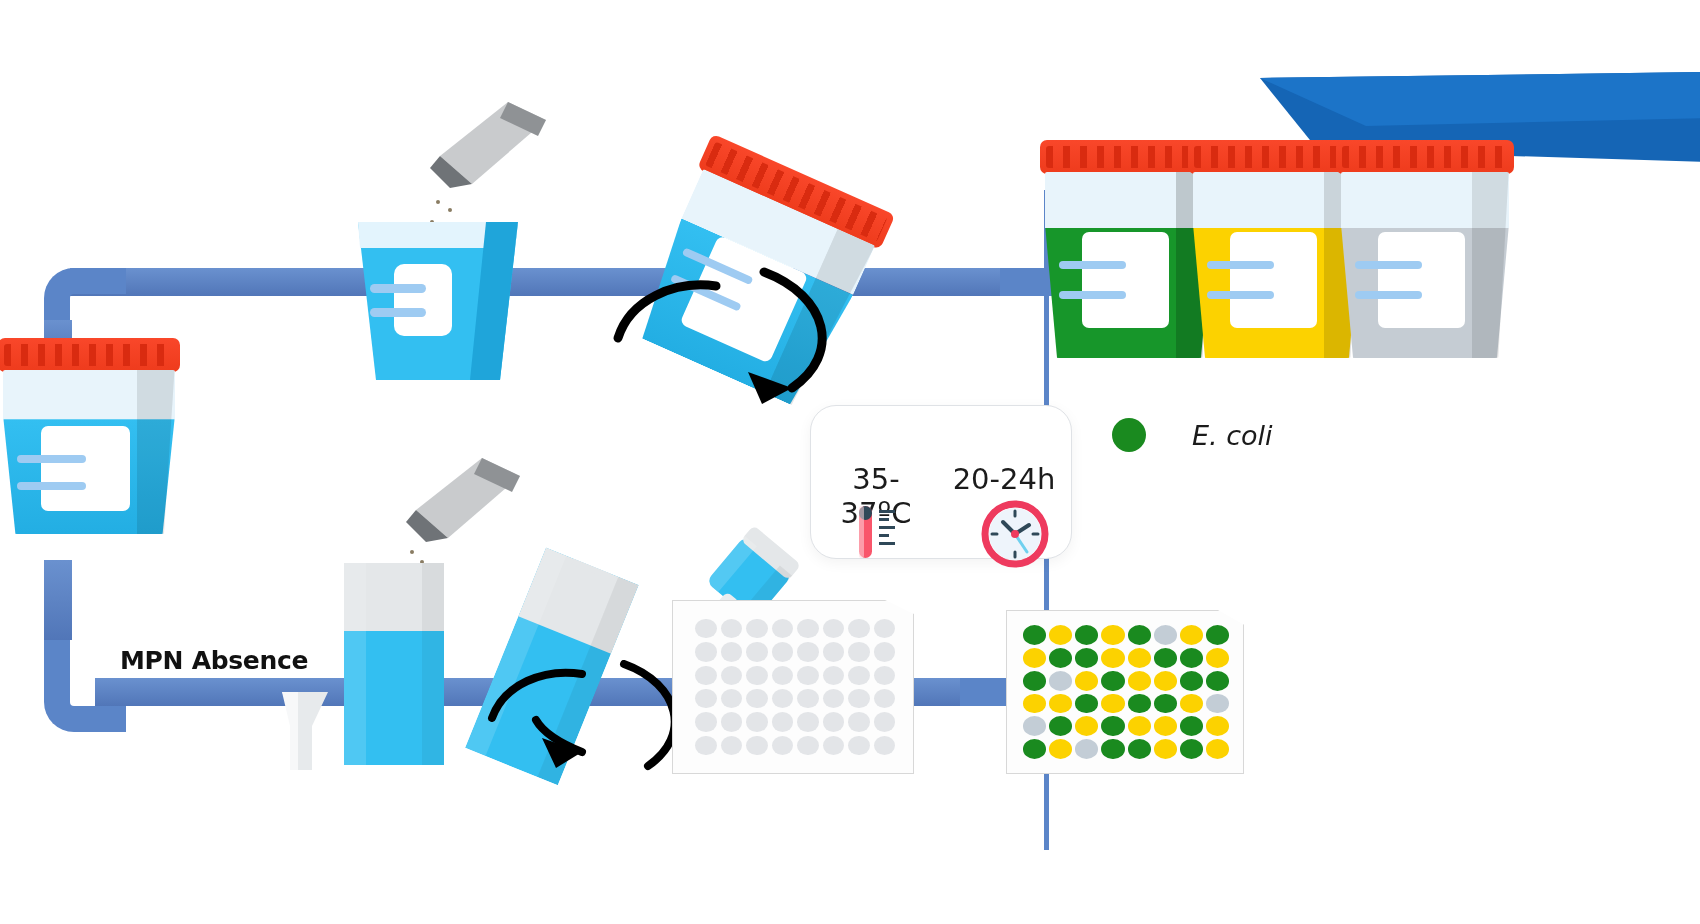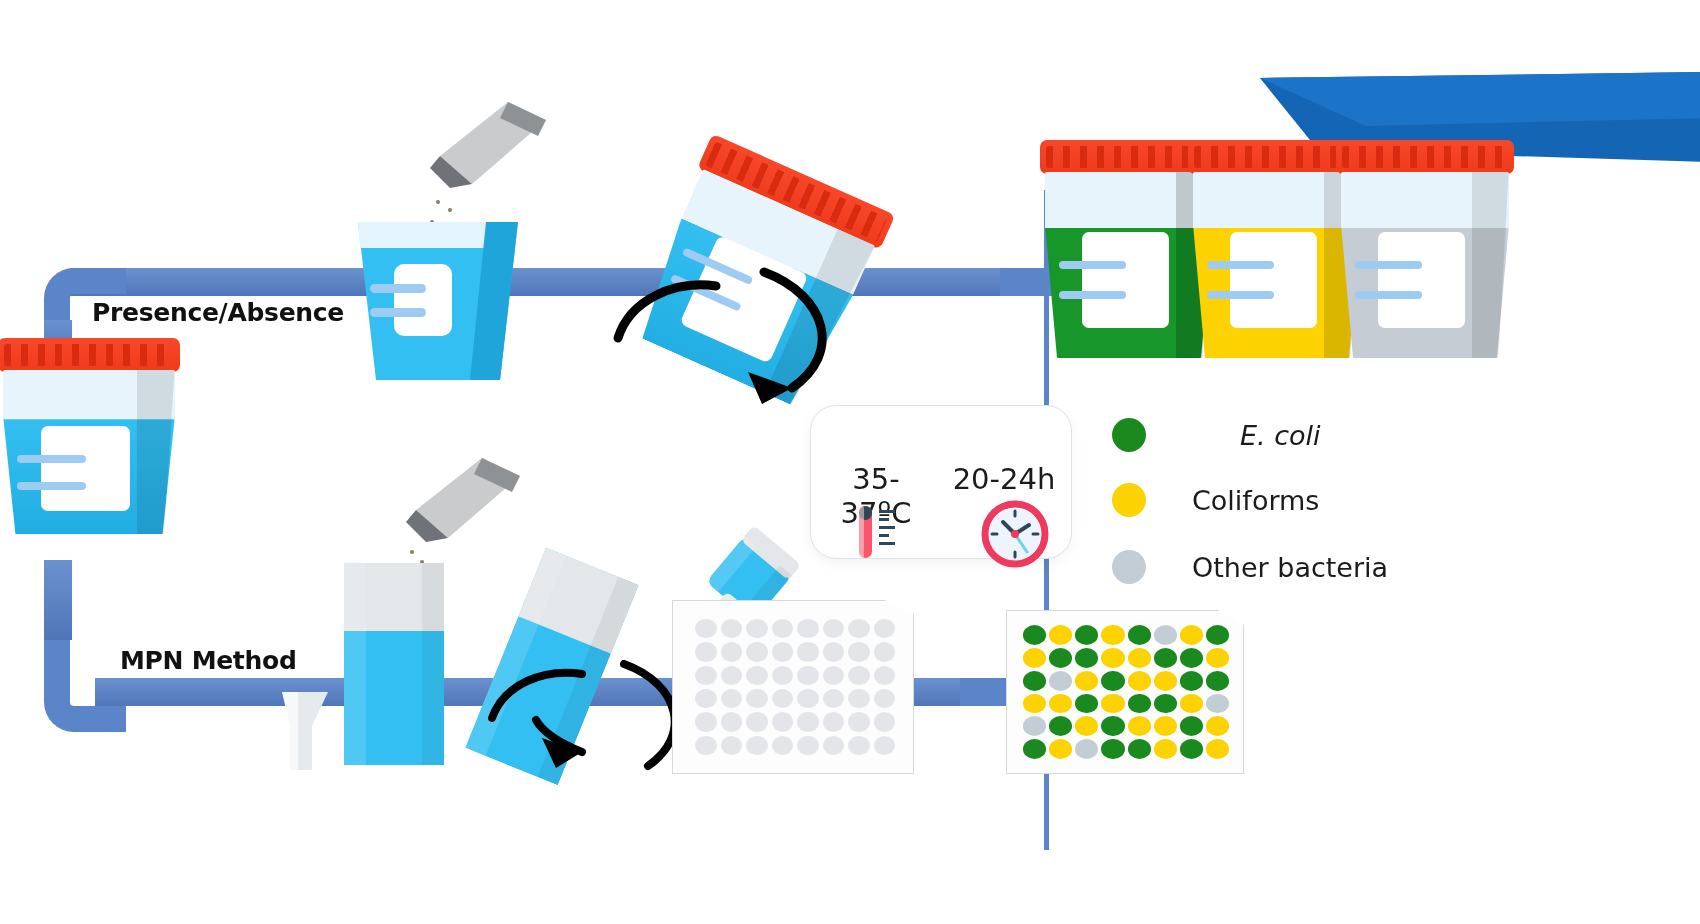--- a/index.html
+++ b/index.html
@@ -32,21 +32,21 @@
              clip-path:polygon(0 0,100% 0,93% 100%,7% 100%);}
   .jar .shadeR{position:absolute;right:0;top:0;bottom:0;width:22%;background:rgba(0,0,0,.10);
                clip-path:polygon(0 0,100% 0,72% 100%,0 100%);}
   .jar .lbl{position:absolute;background:#fff;border-radius:7px;}
   .jar .ln{position:absolute;height:8px;border-radius:4px;background:#9ecbf2;}
 
   
   .lg-row{position:absolute;display:flex;align-items:center;gap:46px;}
   .lg-dot{width:34px;height:34px;border-radius:50%;flex:none;}
   .lg-txt{font-family:"DejaVu Sans",sans-serif;font-size:27px;color:#1b1b1b;white-space:nowrap;}
-  .lg-txt.ital{font-style:italic;margin-left:48px;}
+  .lg-txt.ital{font-style:italic;}
 
   
   #incub{position:absolute;background:#fff;border:1.6px solid #dfe2e6;border-radius:26px;
          box-shadow:0 4px 14px rgba(0,0,0,.05);}
   #incub .ttl{position:absolute;left:0;right:0;top:18px;text-align:center;
               font-family:"DejaVu Sans",sans-serif;font-weight:800;font-size:24px;color:#111;}
   #incub .val{position:absolute;top:56px;font-family:"DejaVu Sans",sans-serif;
               font-size:29px;color:#1b1b1b;text-align:center;}
 
   
@@ -75,22 +75,21 @@
   <div class="pipe pipe-grad abs" style="left:95px;top:678px;width:930px;height:28px;"></div>
   <div class="elbow" style="left:44px;top:626px;width:56px;height:80px;border-radius:0 0 0 30px;
               border:26px solid #5b85c8;border-right:none;border-top:none;"></div>
   <div class="pipe pipe-grad abs" style="left:44px;top:560px;width:28px;height:80px;"></div>
 
   <div class="abs" style="left:1044px;top:190px;width:5px;height:660px;background:#5b85c8;"></div>
 
   <div class="pipe abs" style="left:1000px;top:268px;width:168px;height:28px;"></div>
   <div class="pipe abs" style="left:960px;top:678px;width:140px;height:28px;"></div>
 
-  <div class="flow-label" style="left:92px;top:298px;font-size:25px;">Presence/Absence</div>
-  <div class="flow-label" style="left:120px;top:646px;font-size:25px;">MPN Method</div>
+  <div class="flow-label" style="left:120px;top:646px;font-size:25px;">MPN Absence</div>
 
   <div class="jar" style="left:-2px;top:338px;width:182px;height:196px;">
     <div class="cap">
         <div class="ribs"></div>
       </div>
     <div class="body">
       <div class="neck"></div>
       <div class="fill" style="background:linear-gradient(180deg,#33bff1 0%,#23aee3 100%);"></div>
       <div class="shadeR"></div>
       <div class="lbl" style="left:22%;top:34%;width:52%;height:52%;"></div>
@@ -214,28 +213,20 @@
       <line x1="36" y1="36" x2="50" y2="27" stroke="#2f4858" stroke-width="4" stroke-linecap="round"></line>
       <line x1="36" y1="36" x2="48" y2="54" stroke="#6fd0ef" stroke-width="3" stroke-linecap="round"></line>
       <circle cx="36" cy="36" r="4" fill="#ee3a5e"></circle>
     </svg>
   </div>
 
   <div class="lg-row" style="left:1112px;top:418px;">
     <span class="lg-dot" style="background:#1a8a1f;"></span>
     <span class="lg-txt ital">E. coli</span>
   </div>
-  <div class="lg-row" style="left:1112px;top:483px;">
-    <span class="lg-dot" style="background:#fcd200;"></span>
-    <span class="lg-txt">Coliforms</span>
-  </div>
-  <div class="lg-row" style="left:1112px;top:550px;">
-    <span class="lg-dot" style="background:#c3cdd6;"></span>
-    <span class="lg-txt">Other bacteria</span>
-  </div>
 
   <svg class="abs" style="left:378px;top:448px;width:145px;height:108px;" viewBox="0 0 145 108">
     <polygon points="38,62 104,10 142,28 70,90" fill="#c9cbcd"></polygon>
     <polygon points="104,10 142,28 134,44 96,26" fill="#8f9295"></polygon>
     <polygon points="38,62 70,90 48,94 28,74" fill="#6f7377"></polygon>
   </svg>
   <div class="abs" style="left:390px;top:548px;width:50px;height:92px;">
     <div class="granule" style="left:20px;top:2px;"></div>
     <div class="granule" style="left:30px;top:12px;"></div>
     <div class="granule" style="left:14px;top:22px;"></div>

